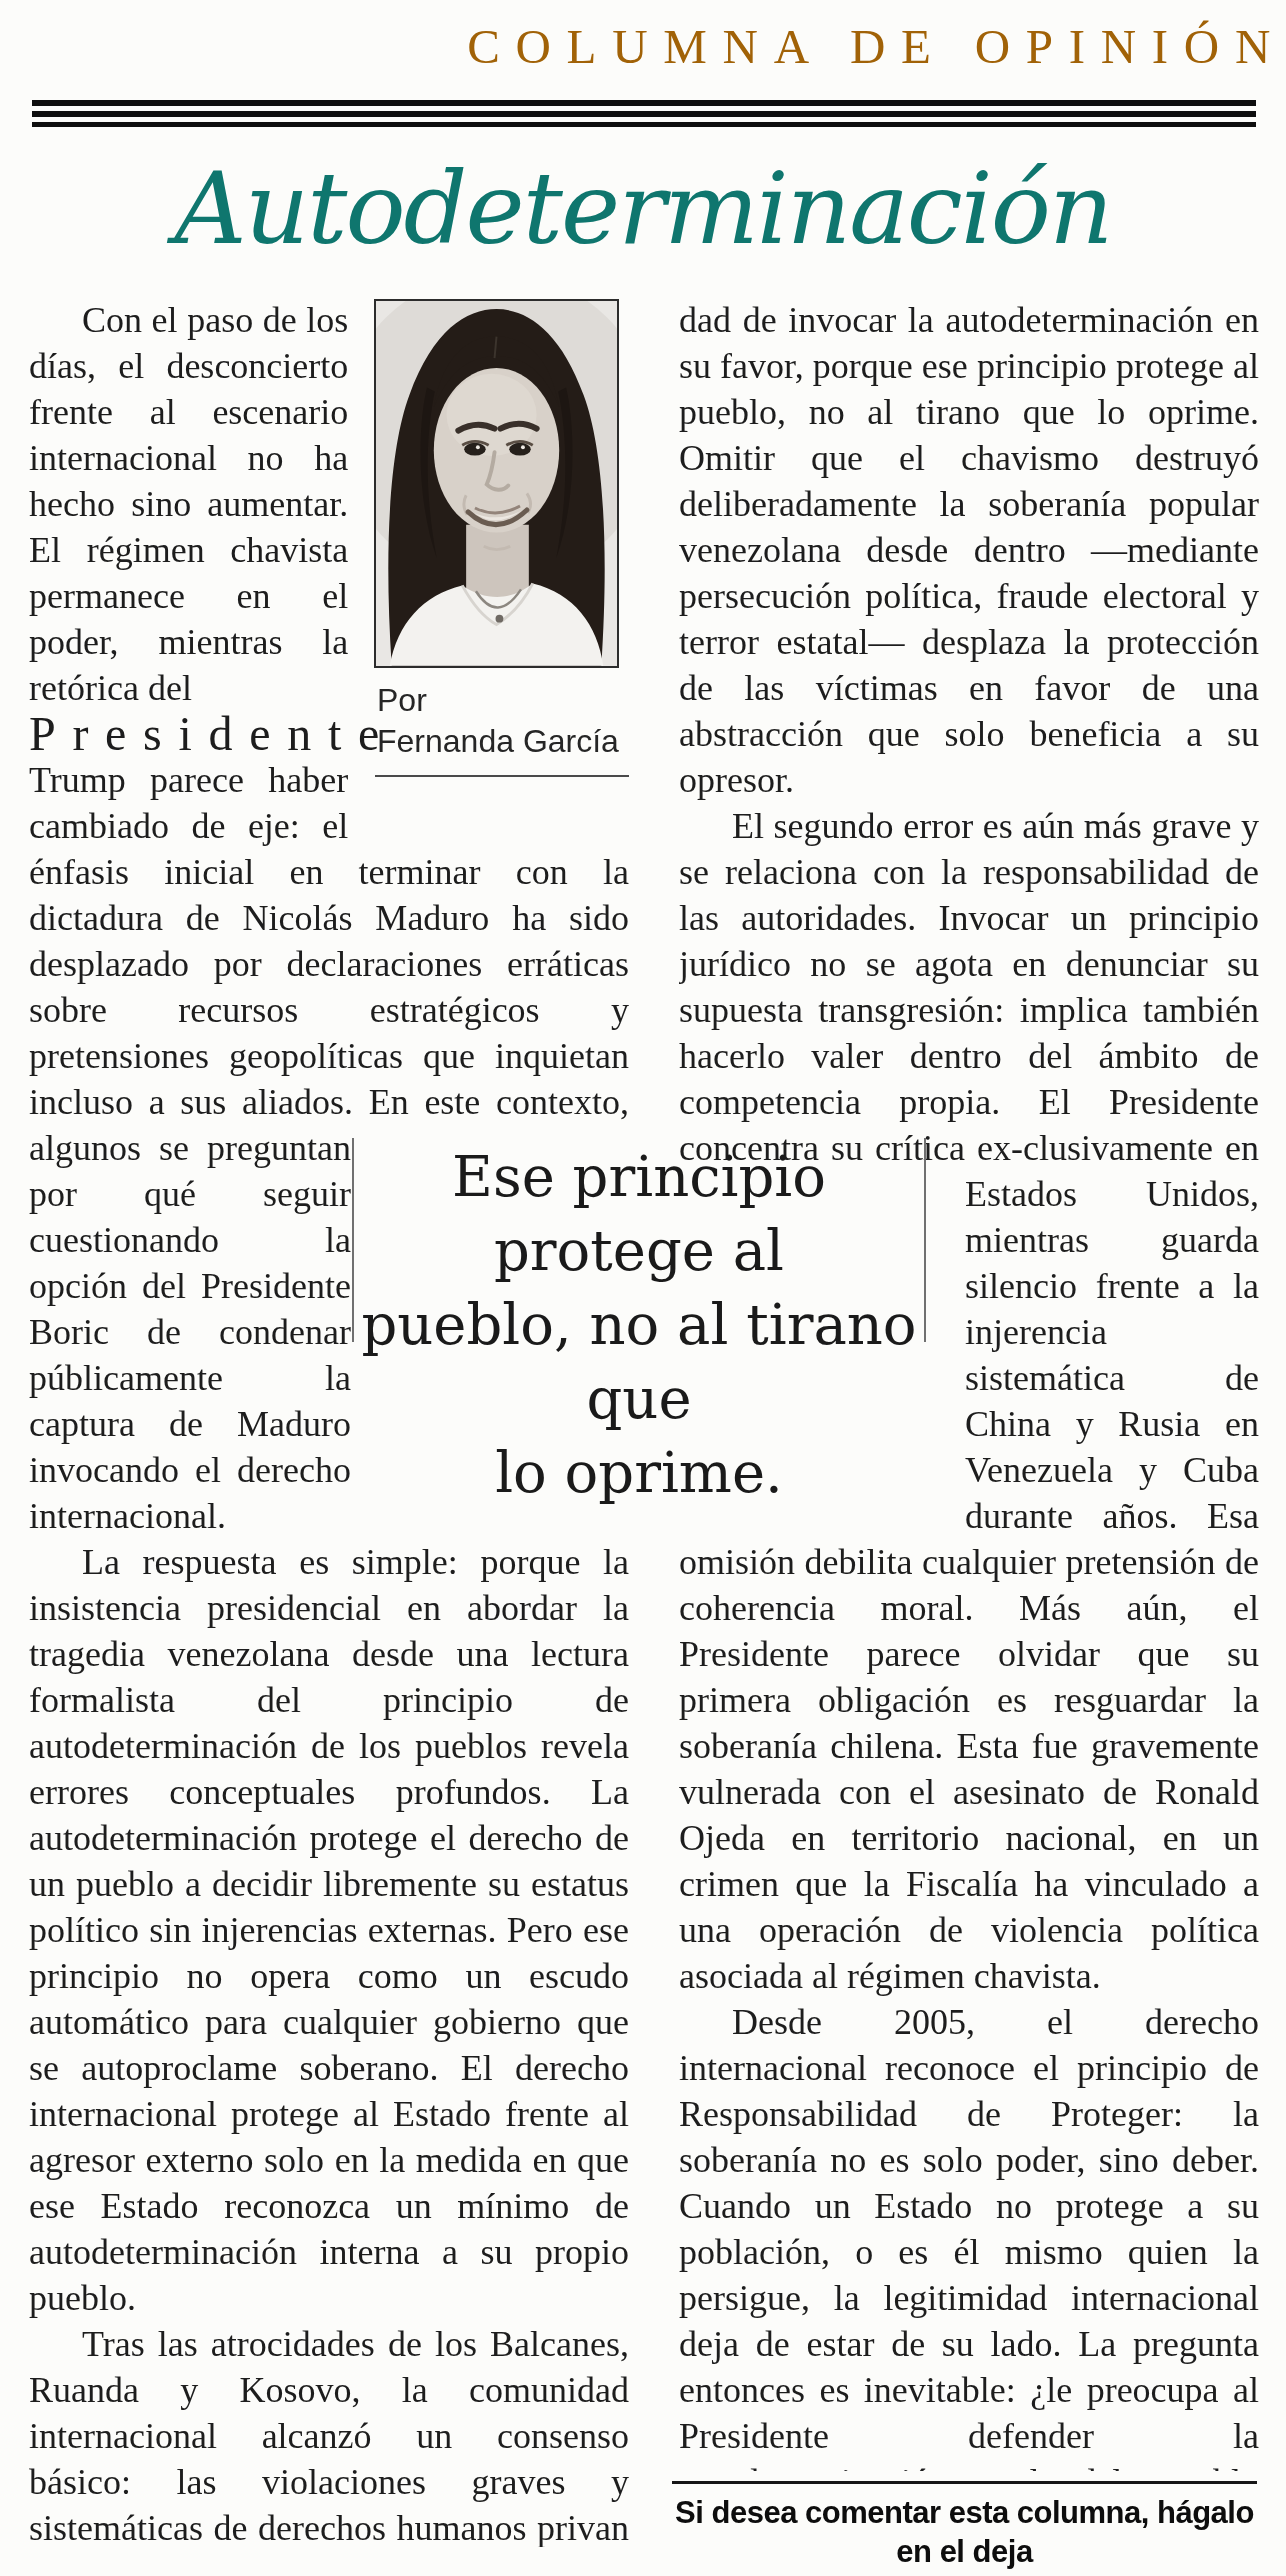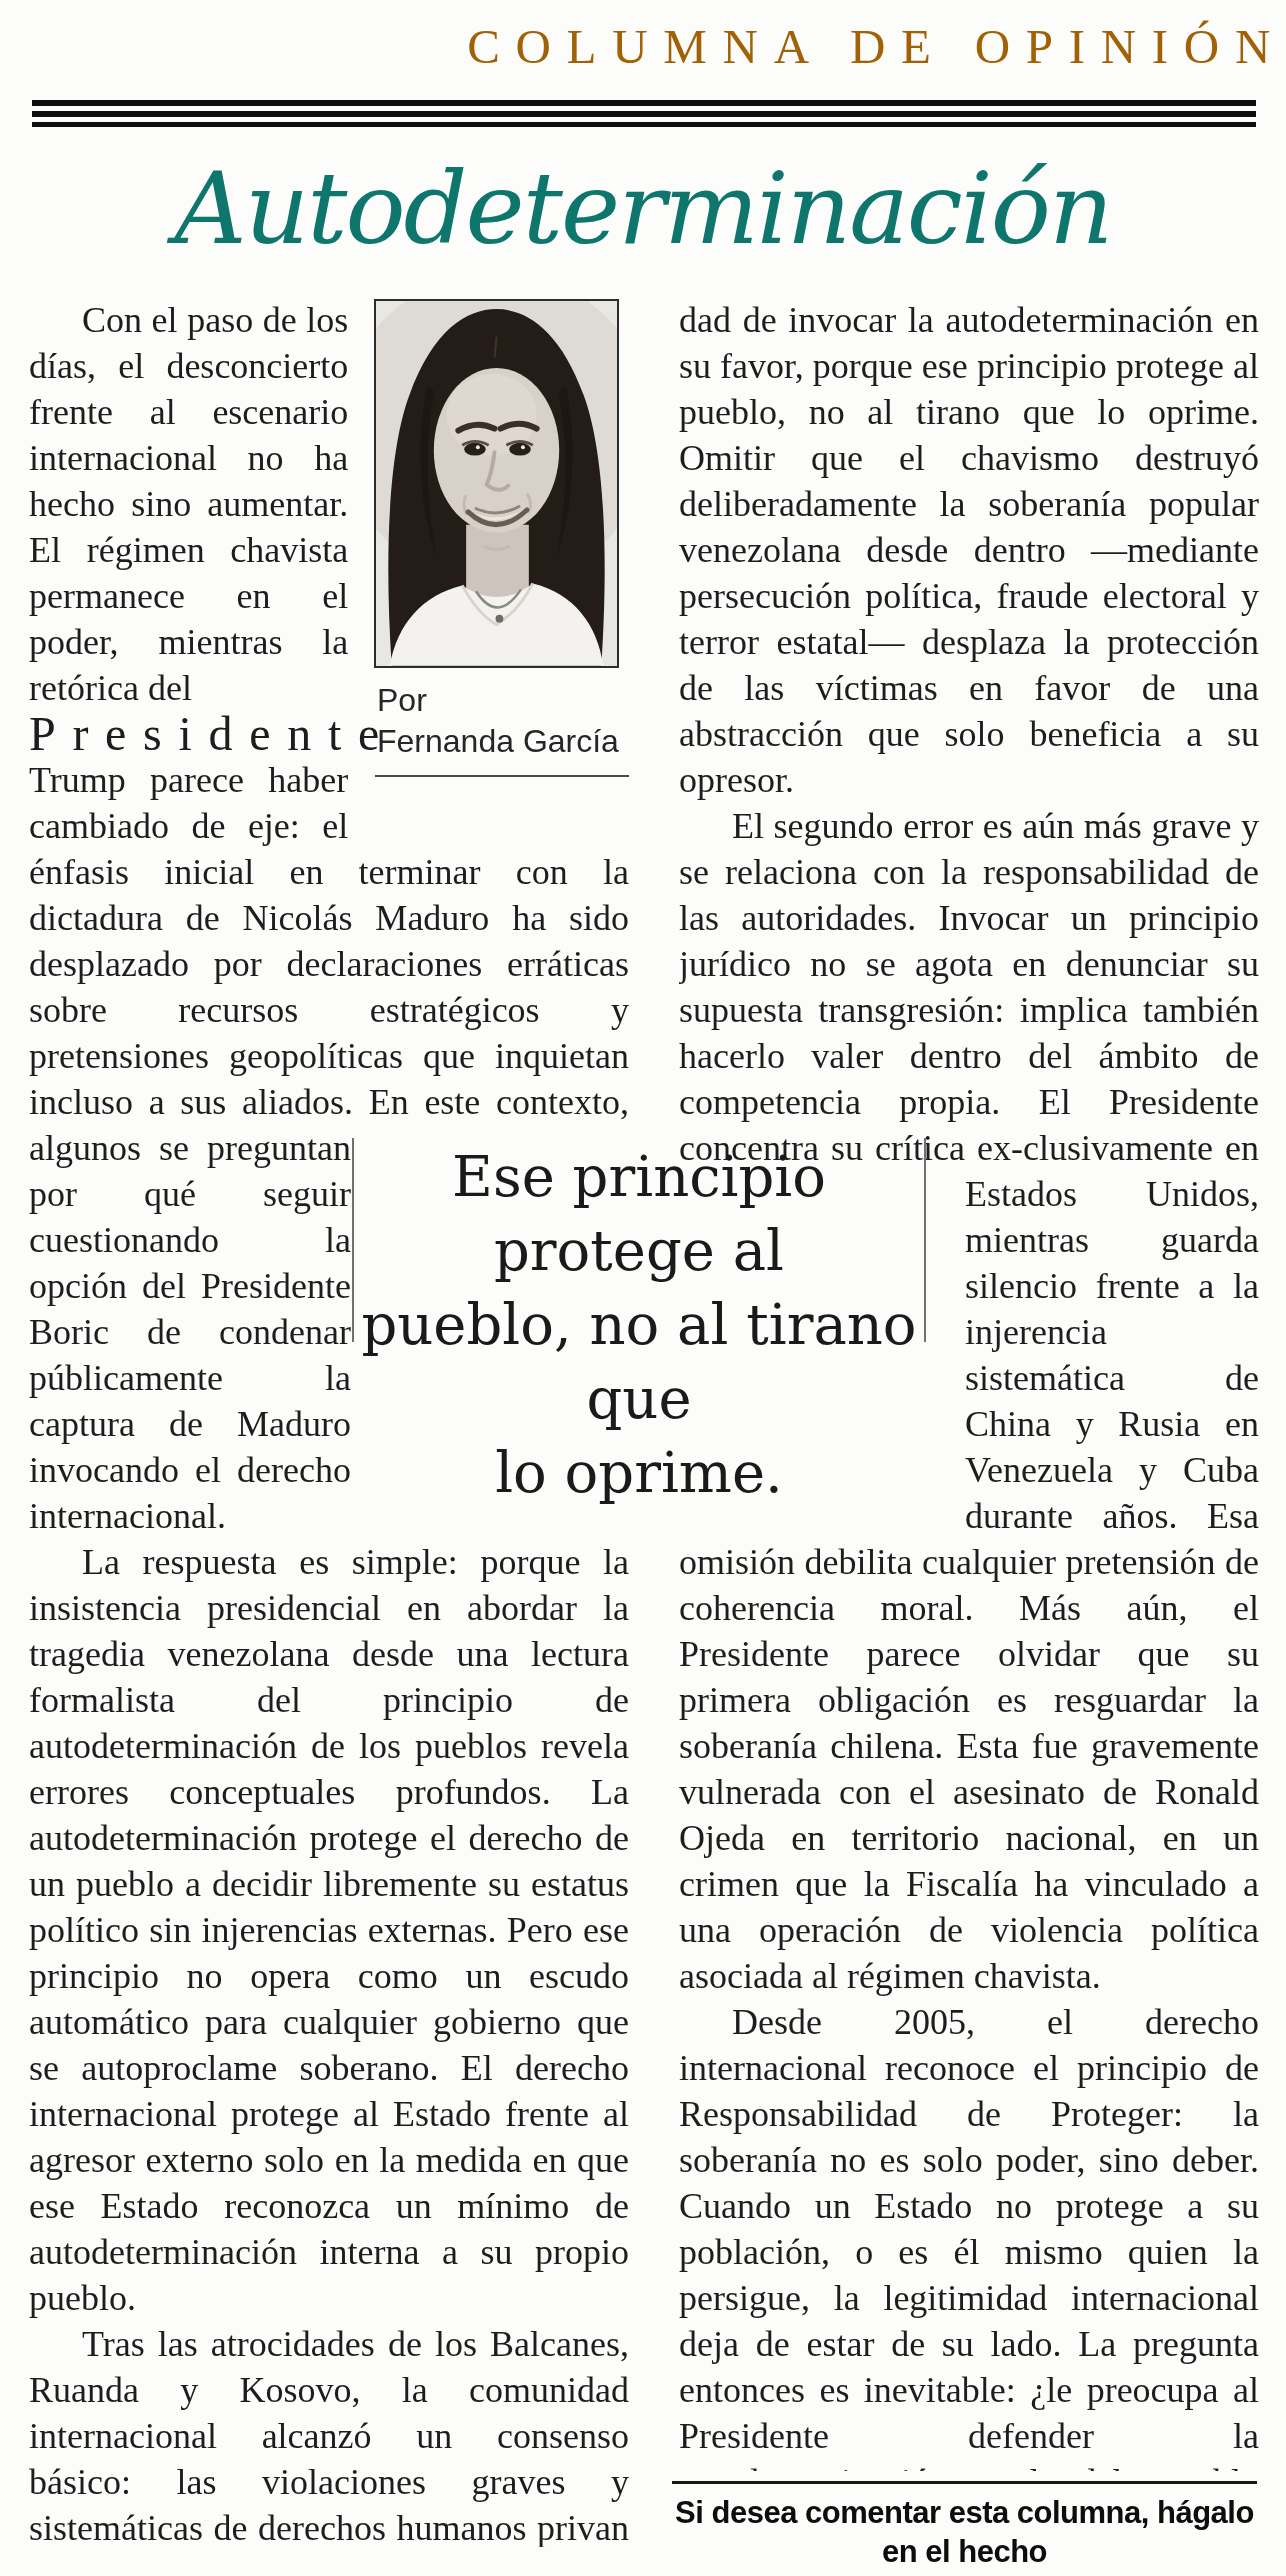--- a/index.html
+++ b/index.html
@@ -168,16 +168,16 @@
 
     <div class="pull-quote">
       <div class="pq-line">Ese principio protege al</div>
       <div class="pq-line">pueblo, no al tirano que</div>
       <div class="pq-line">lo oprime.</div>
     </div>
 
   </div>
 
   <div class="footer-rule"></div>
-  <div class="footer-note">Si desea comentar esta columna, hágalo en el hecho</div>
+  <div class="footer-note">Si desea comentar esta columna, hágalo en el deja</div>
 
 </div>
 
 
 </body></html>

